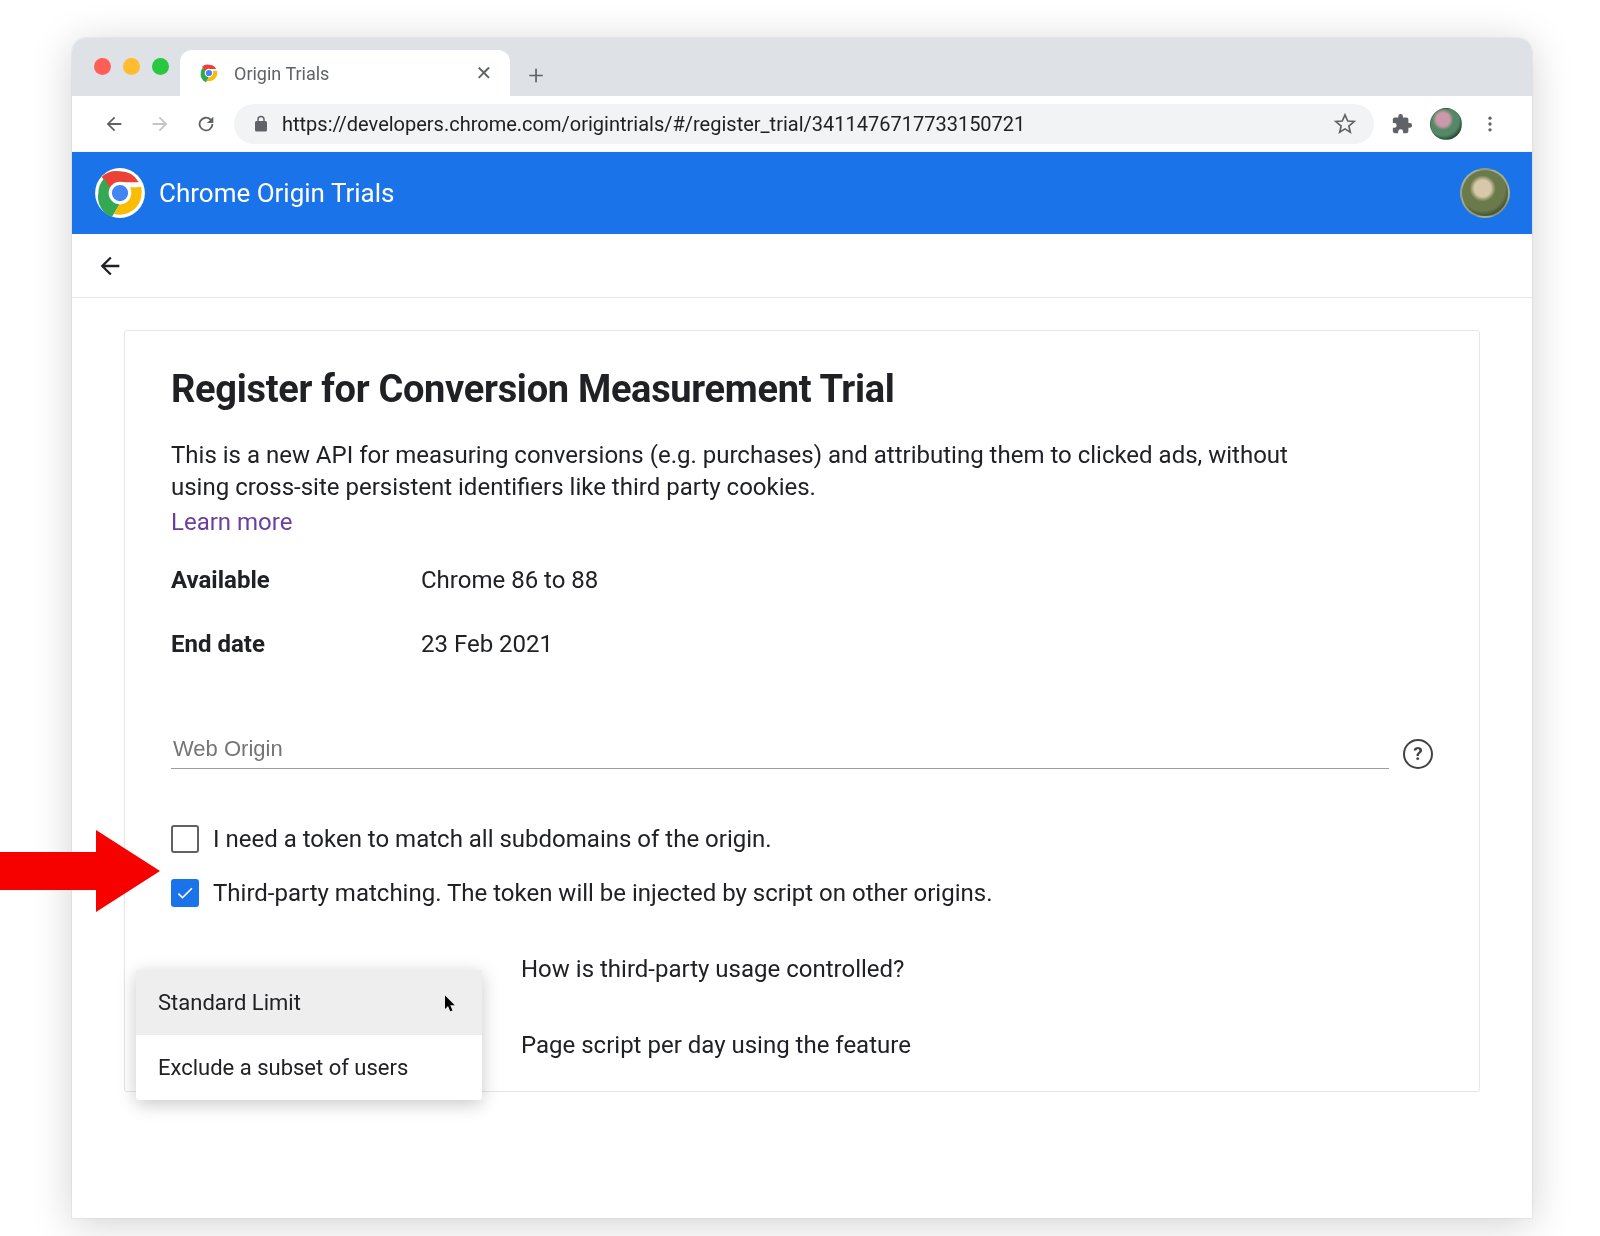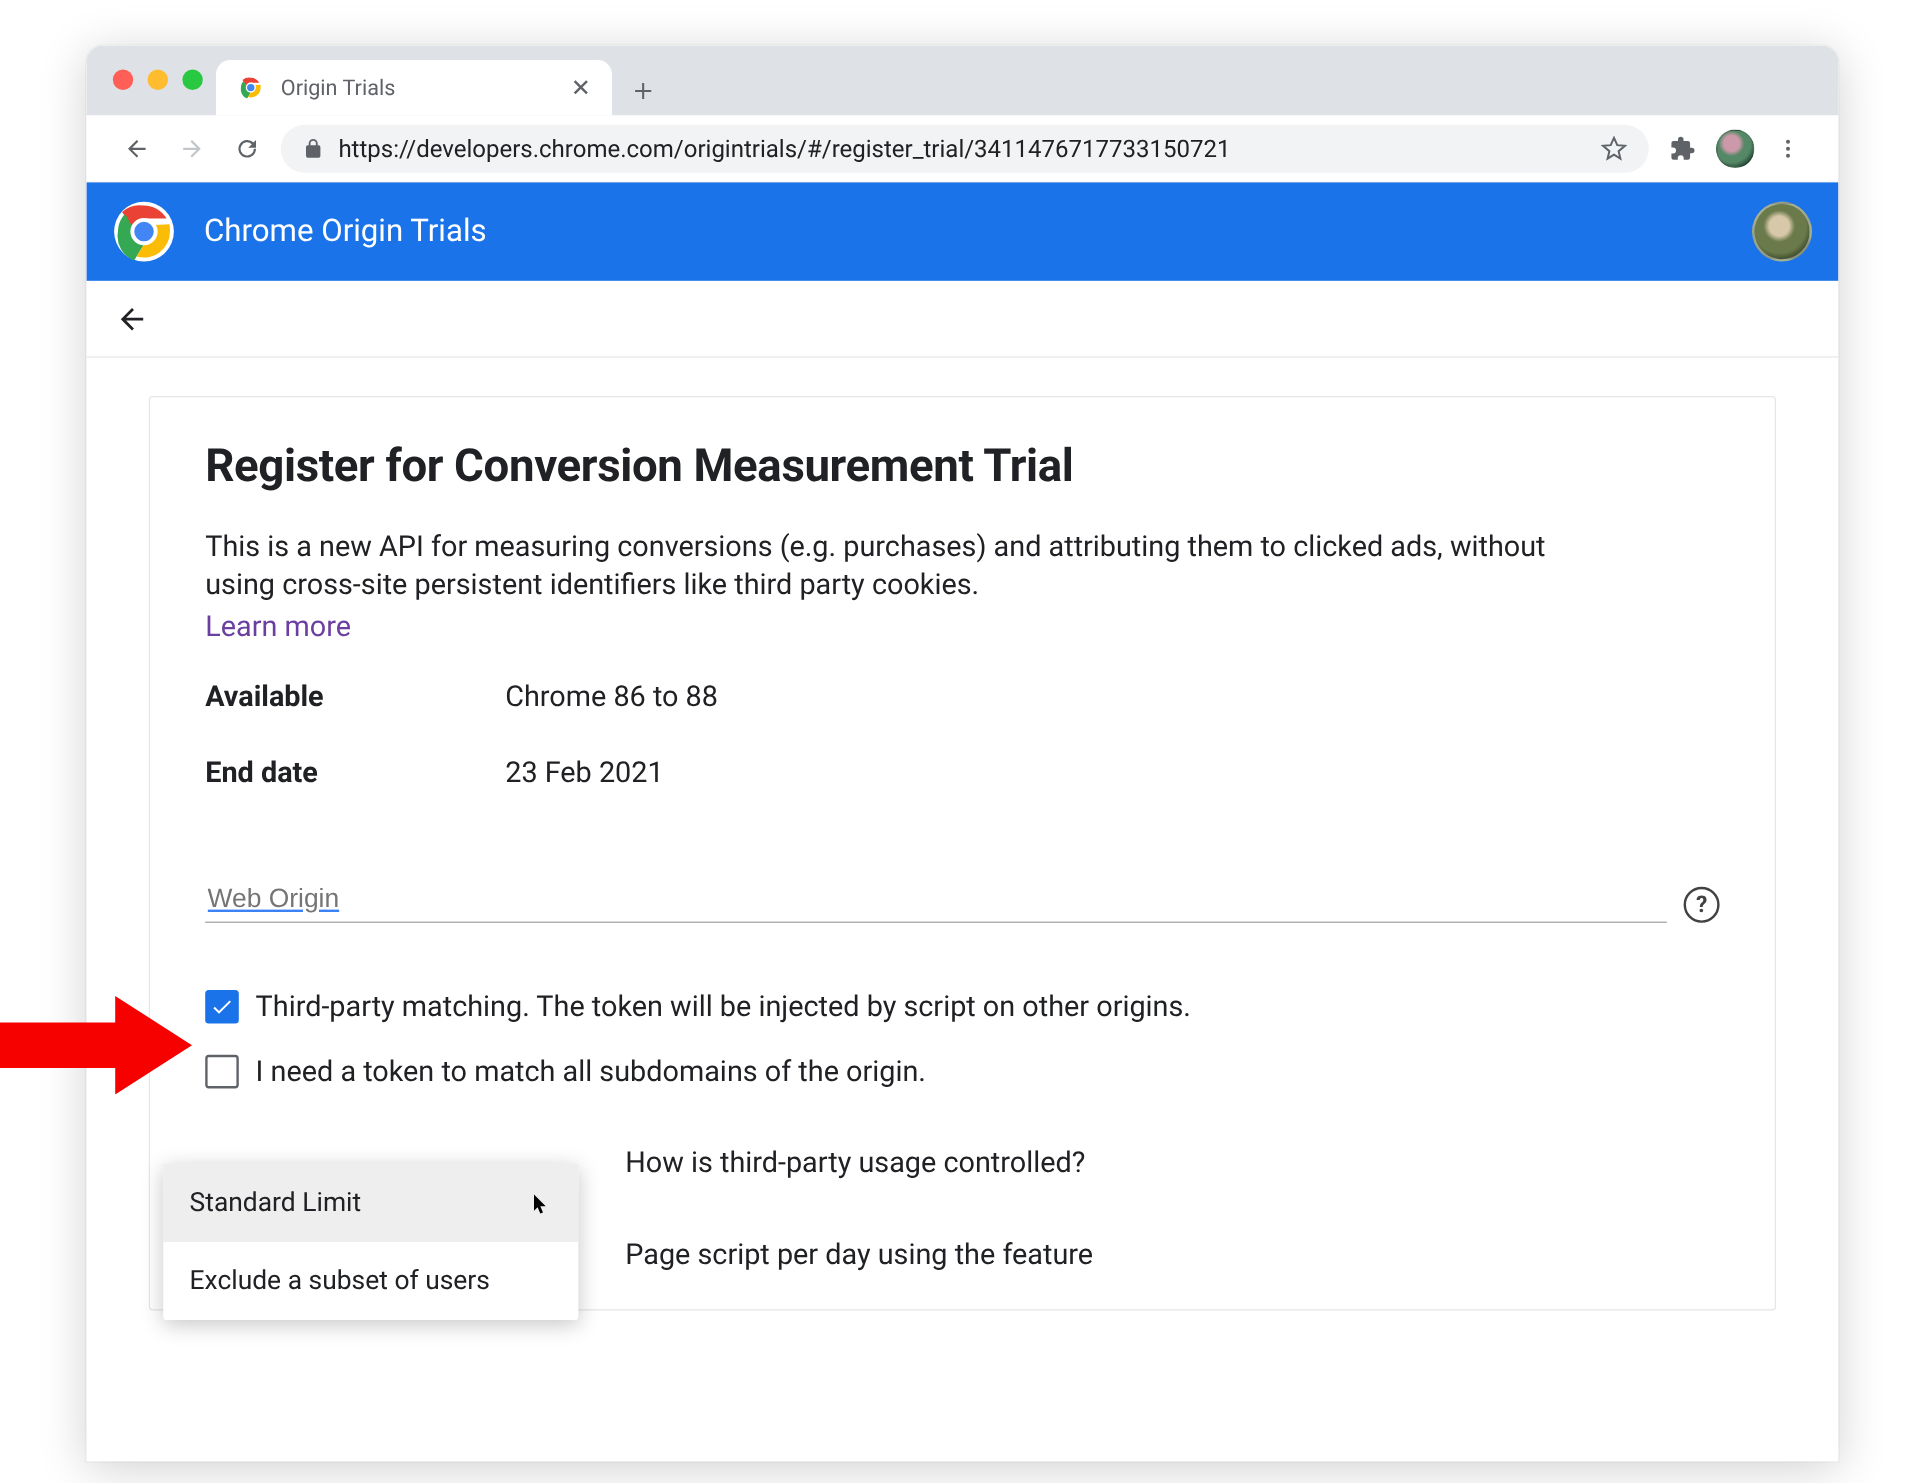--- a/index.html
+++ b/index.html
@@ -110,21 +110,21 @@
   
   .blue-header {
     height: 82px;
     background: #1a73e8;
     display: flex;
     align-items: center;
     padding: 0 22px;
     color: #fff;
     justify-content: space-between;
   }
-  .blue-header .left { display:flex; align-items:center; gap: 24px; }
+  .blue-header .left { display:flex; align-items:center; gap: 13px; }
   .chrome-logo { width: 52px; height: 52px; }
   .blue-header .title { font-size: 26px; font-weight: 400; }
   .avatar-large {
     width: 50px; height: 50px; border-radius: 50%;
     background: radial-gradient(circle at 45% 40%, #d8c8aa 0 22%, #6a7a4a 35% 60%, #2a3820 82%);
     border: 2px solid rgba(255,255,255,0.4);
   }
   
   .back-row {
     height: 64px;
@@ -149,21 +149,20 @@
   .meta .label { font-weight: 700; }
   .field-row { margin-top: 72px; display:flex; align-items:flex-end; gap: 14px; }
   .web-origin {
     flex:1;
     border: none;
     border-bottom: 1.5px solid #9e9e9e;
     font-size: 22px;
     color:#3b82f6;
     padding: 6px 2px;
     background: transparent;
-    text-decoration: underline;
   }
   .help-circle {
     width: 30px; height:30px;
     border: 2.5px solid #424242;
     border-radius: 50%;
     display:flex; align-items:center; justify-content:center;
     font-weight:700; color:#424242; font-size:19px;
     cursor:pointer;
   }
   .checks { margin-top: 56px; display:flex; flex-direction:column; gap: 26px; font-size: 24px; }
@@ -309,33 +308,33 @@
       <div>23 Feb 2021</div>
     </div>
 
     <div class="field-row">
       <input class="web-origin" placeholder="Web Origin" style="">
       <div class="help-circle">?</div>
     </div>
 
     <div class="checks">
       <div class="check-row">
+        <div class="cbox">
+          
+        </div>
+        <span>I need a token to match all subdomains of the origin.</span>
+      </div>
+      <div class="check-row">
         <div class="cbox checked">
           <svg width="20" height="20" viewBox="0 0 24 24">
               <path d="M9 16.2 4.8 12l-1.4 1.4L9 19 21 7l-1.4-1.4z" fill="#fff"></path>
             </svg>
         </div>
         <span>Third-party matching. The token will be injected by script on other origins.</span>
       </div>
-      <div class="check-row">
-        <div class="cbox">
-          
-        </div>
-        <span>I need a token to match all subdomains of the origin.</span>
-      </div>
     </div>
 
     <div class="q-stack">
       <div class="q1-text">How is third-party usage controlled?</div>
       <div class="q2-text">Page script per day using the feature</div>
     </div>
   </div>
 
   <div class="dropdown-popup">
     <div class="opt sel">

